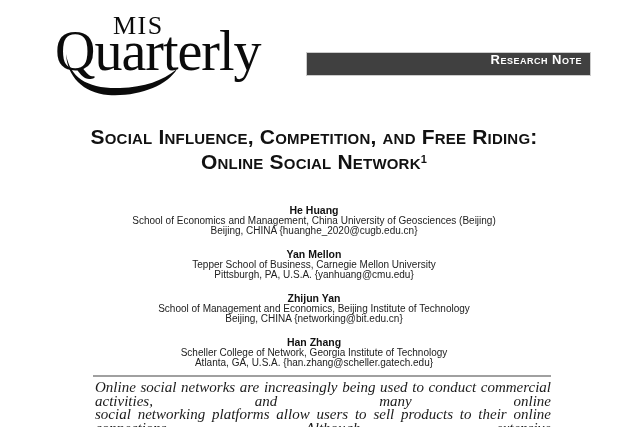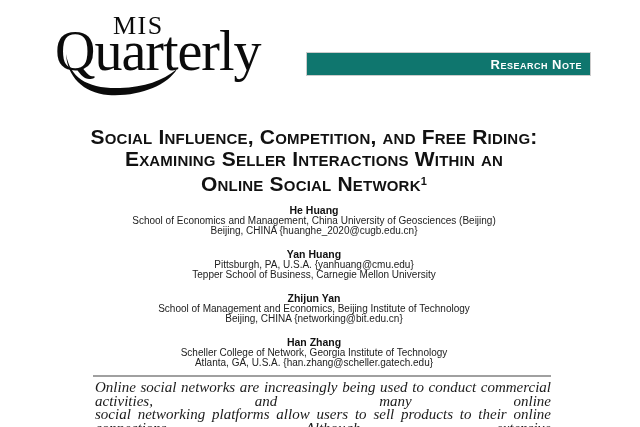--- a/index.html
+++ b/index.html
@@ -35,24 +35,23 @@
     fill: #0b0b0b;
   }
   .logo-swash { fill: #0b0b0b; }
 
   .banner {
     position: absolute;
     left: 307px;
     top: 53px;
     width: 283px;
     height: 22px;
-    background: #0f766e;
+    background: #404040;
     box-shadow: 0 0 0 1px #cccccc;
     display: flex;
-    align-items: center;
     justify-content: flex-end;
     padding-right: 8px;
   }
   .banner-label {
     color: #ffffff;
     font-size: 13px;
     font-weight: bold;
     font-variant: small-caps;
     letter-spacing: 0.5px;
     line-height: 1;
@@ -141,34 +140,33 @@
       <path class="logo-swash" d="M16,50 C20,74 38,85 70,84 C95,83 112,77 127,65 C117,82 88,93 58,91 C33,89 17,72 16,50 Z"></path>
     </svg>
 
     <div class="banner">
       <span class="banner-label">Research Note</span>
     </div>
   </header>
 
   <h1 class="title">
     <span class="tline">Social Influence, Competition, and Free Riding:</span>
-    <span class="tline">Examining Seller Interactions Within an</span>
     <span class="tline"><span>Online Social Network</span><sup>1</sup></span>
   </h1>
 
   <section class="authors">
     <div class="author">
       <div class="author-name">He Huang</div>
       <div class="author-affil">School of Economics and Management, China University of Geosciences (Beijing)</div>
       <div class="author-affil">Beijing, CHINA {huanghe_2020@cugb.edu.cn}</div>
     </div>
     <div class="author">
-      <div class="author-name">Yan Huang</div>
+      <div class="author-name">Yan Mellon</div>
+      <div class="author-affil">Tepper School of Business, Carnegie Mellon University</div>
       <div class="author-affil">Pittsburgh, PA, U.S.A. {yanhuang@cmu.edu}</div>
-      <div class="author-affil">Tepper School of Business, Carnegie Mellon University</div>
     </div>
     <div class="author">
       <div class="author-name">Zhijun Yan</div>
       <div class="author-affil">School of Management and Economics, Beijing Institute of Technology</div>
       <div class="author-affil">Beijing, CHINA {networking@bit.edu.cn}</div>
     </div>
     <div class="author">
       <div class="author-name">Han Zhang</div>
       <div class="author-affil">Scheller College of Network, Georgia Institute of Technology</div>
       <div class="author-affil">Atlanta, GA, U.S.A. {han.zhang@scheller.gatech.edu}</div>

